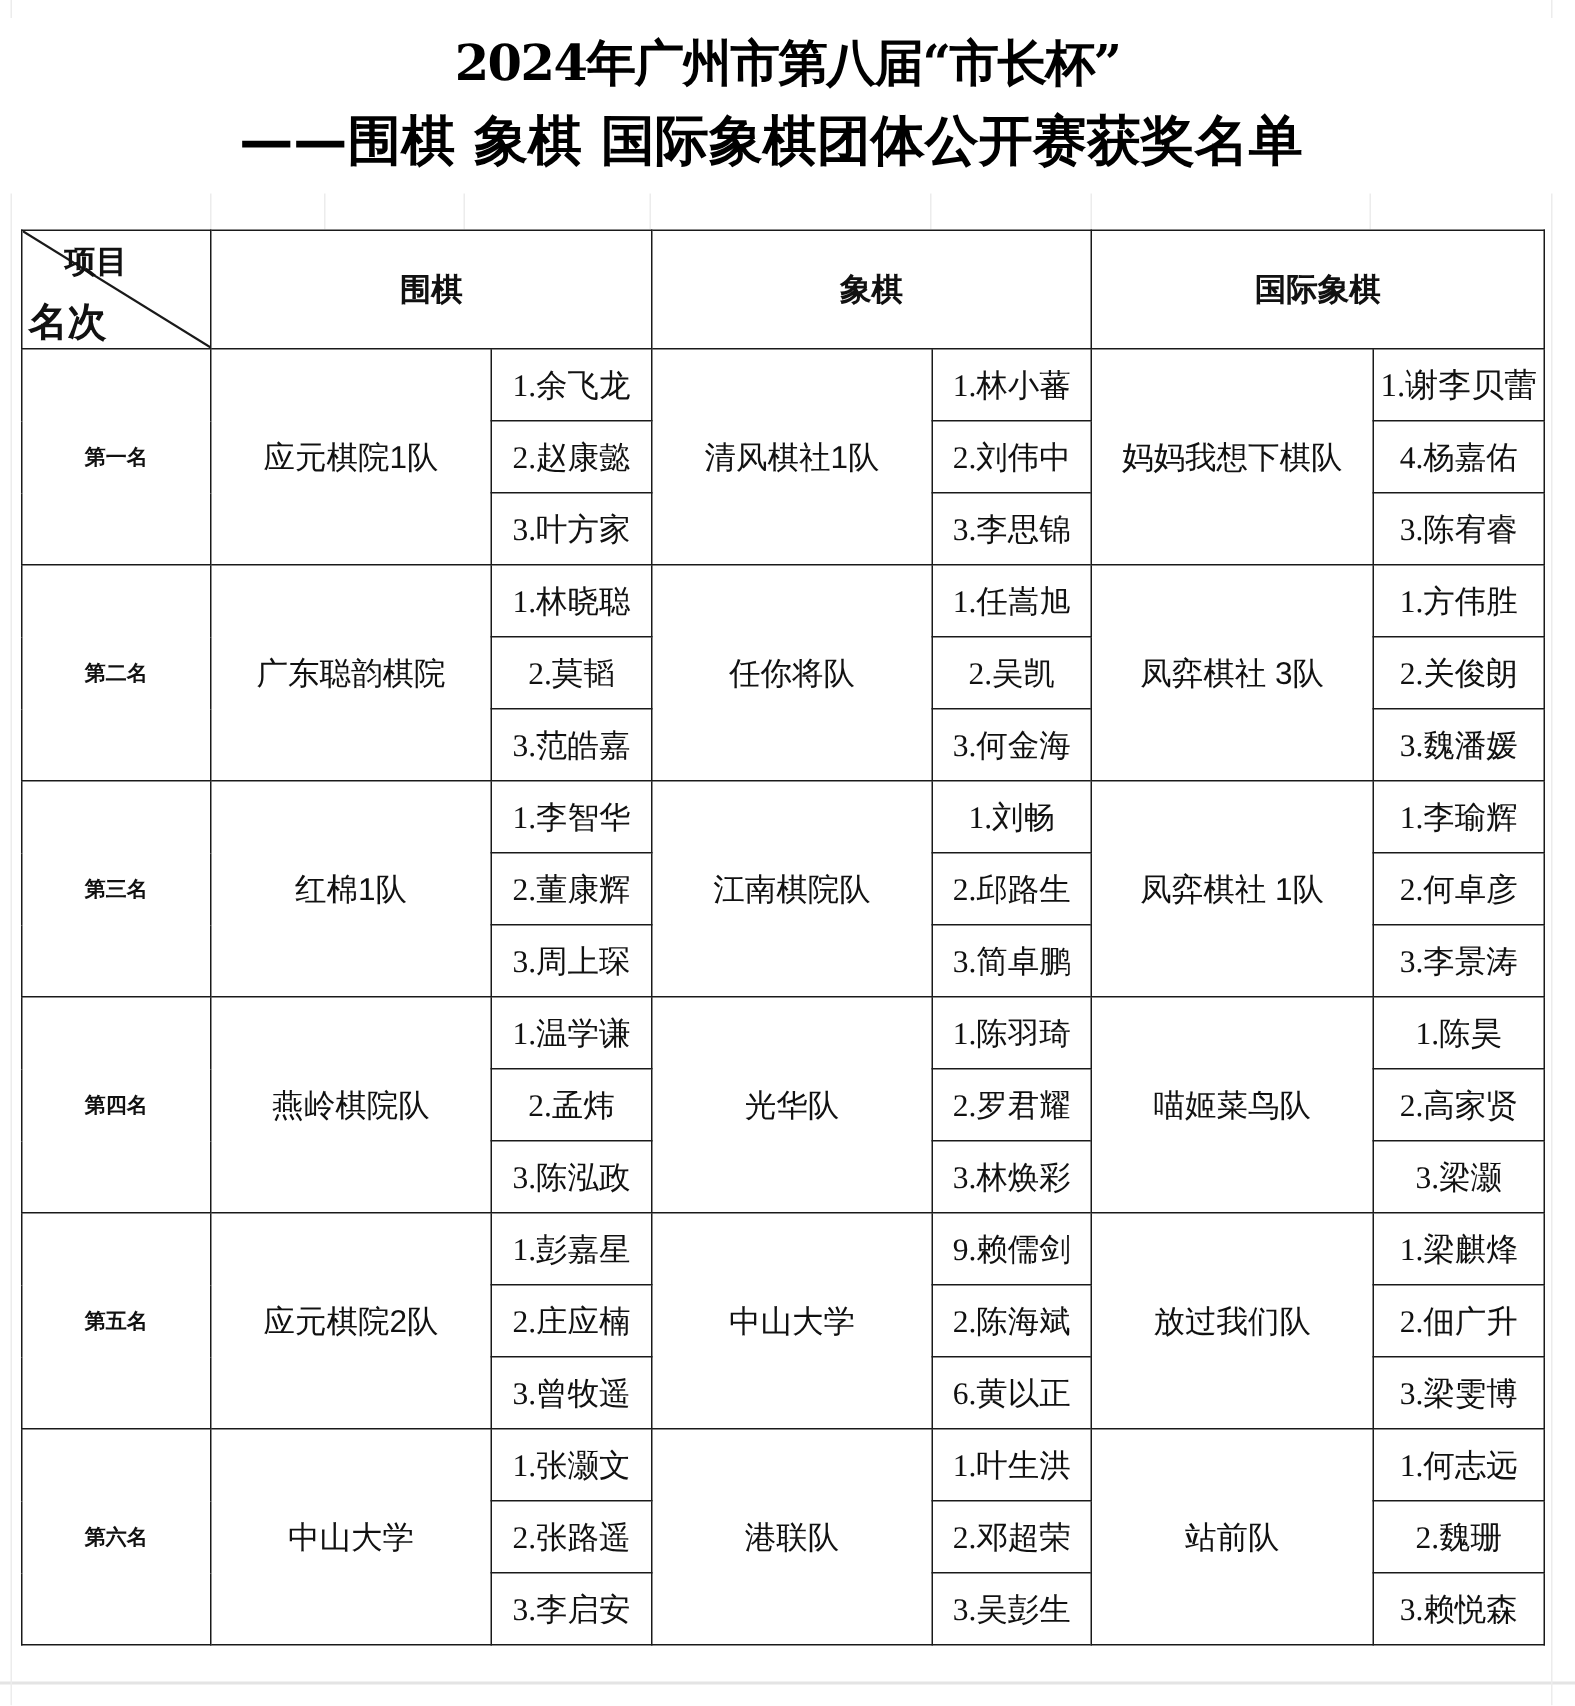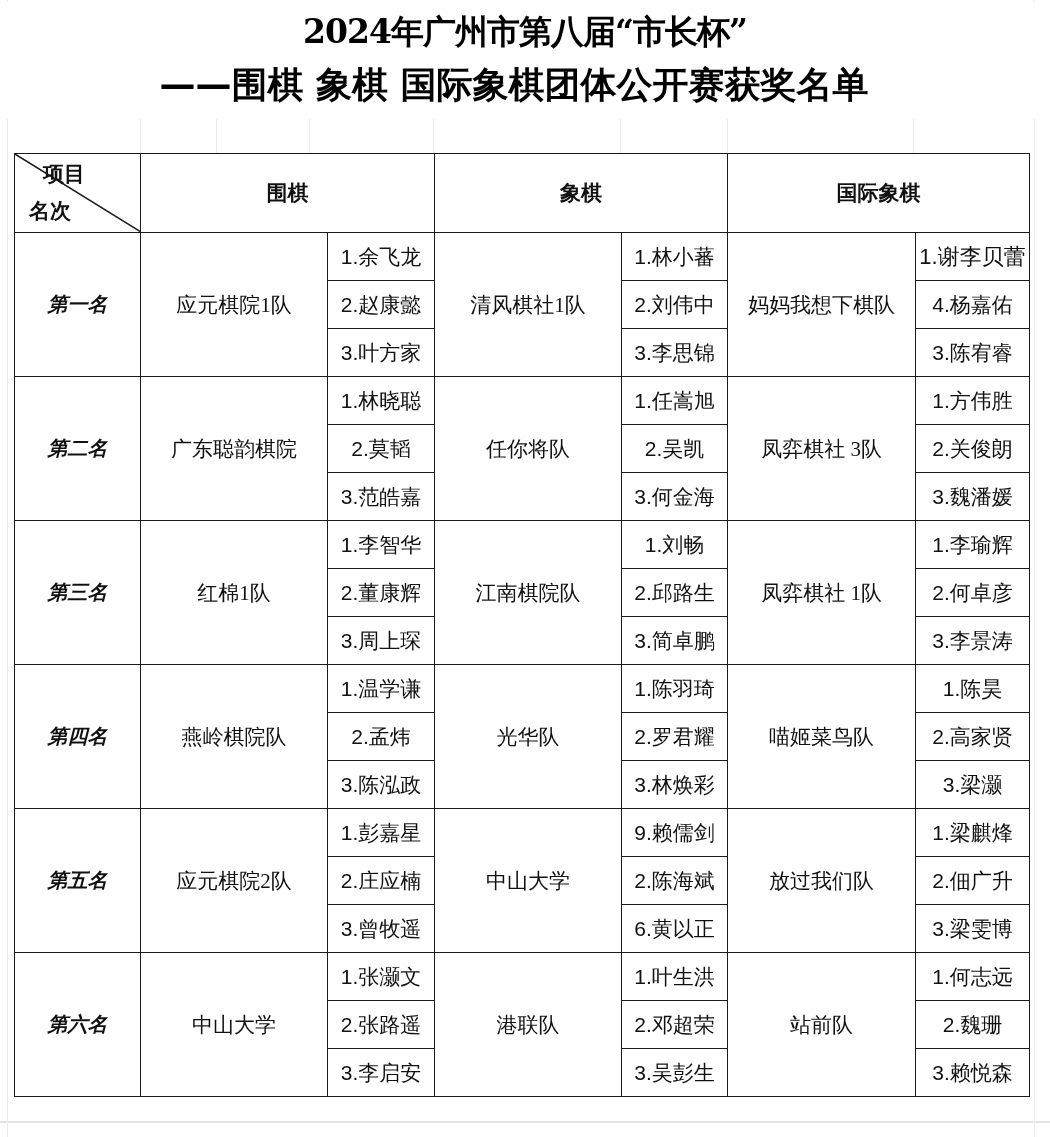--- a/index.html
+++ b/index.html
@@ -9,21 +9,21 @@
       overflow: hidden;
       position: relative;
       font-family: "DejaVu Sans", "Liberation Sans", sans-serif;
       color: #111;
     }
     
     .gridline-h { position: absolute; left: 0; width: 1050px; height: 2px; background: #e4e4e4; }
     .gridline-v { position: absolute; top: 0; width: 1px; height: 1137px; background: #ececec; }
 
     .title-block {
-      position: absolute; left: 0; top: 2px; width: 1050px; height: 117px;
+      position: absolute; left: 0; top: 12px; width: 1050px; height: 117px;
       background: #fff;
     }
     .title-line1 {
       position: absolute; top: 10px; left: 0; width: 1050px; text-align: center;
       font-family: "DejaVu Serif", "Liberation Serif", serif;
       font-weight: bold; font-size: 33px; letter-spacing: -1px;
       line-height: 40px; color: #000;
     }
     .title-line2 {
       position: absolute; top: 60px; left: 0; width: 1028px; text-align: center;
@@ -45,29 +45,29 @@
     }
     table.awards th {
       font-weight: bold; font-size: 21px; height: 78px;
     }
     .corner { position: relative; }
     .corner svg { position: absolute; left: 0; top: 0; }
     .corner .item-label {
       position: absolute; left: 28px; top: 6px; font-weight: bold; font-size: 21px;
     }
     .corner .rank-label {
-      position: absolute; left: 14px; top: 43px; font-weight: bold; font-size: 21px;
-    }
-    td.rank { font-weight: bold; font-size: 20px; font-style: italic; }
+      position: absolute; left: 4px; top: 43px; font-weight: bold; font-size: 26px;
+    }
+    td.rank { font-weight: bold; font-size: 14px; }
     td.team {
+      font-family: Liberation Sans, sans-serif;
+      font-size: 21px;
+    }
+    td.member {
       font-family: Liberation Serif, serif;
-      font-size: 21px;
-    }
-    td.member {
-      font-family: Liberation Sans, sans-serif;
       font-size: 21px; height: 47px;
     }
     td.member.small { font-size: 22px; }
   </style>
 </head>
 <body>
 
 <div class="gridline-h" style="top:116px"></div>
 <div class="gridline-h" style="top:1121px"></div>
 <div class="gridline-v" style="left:7px"></div>

